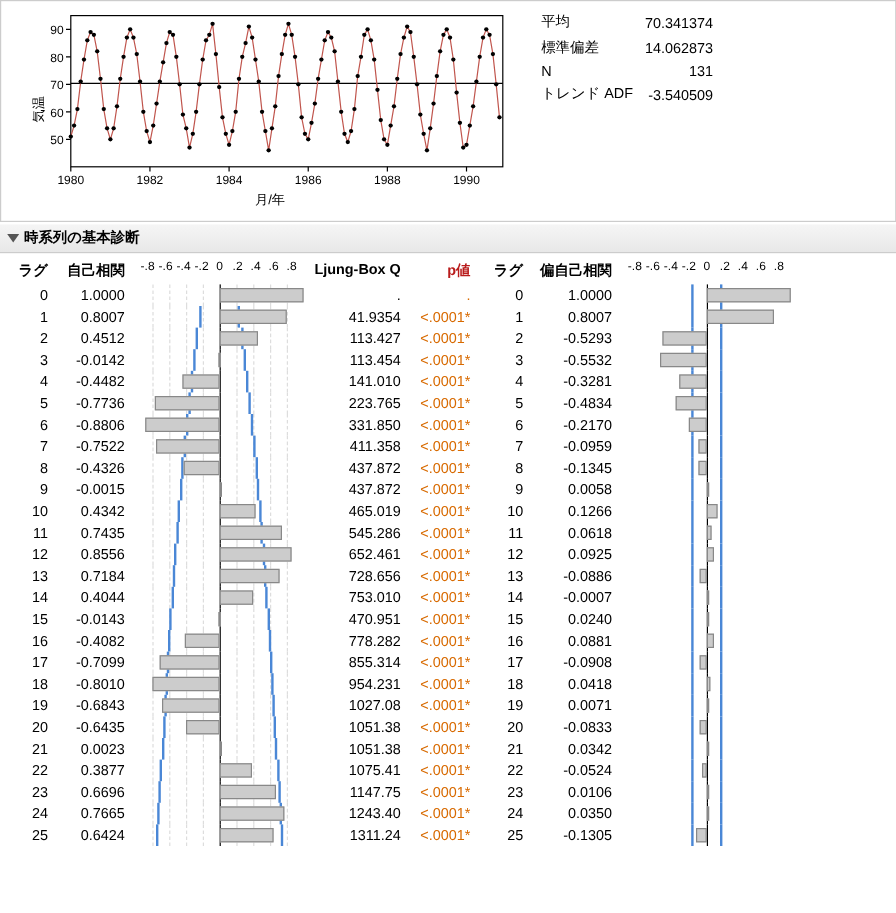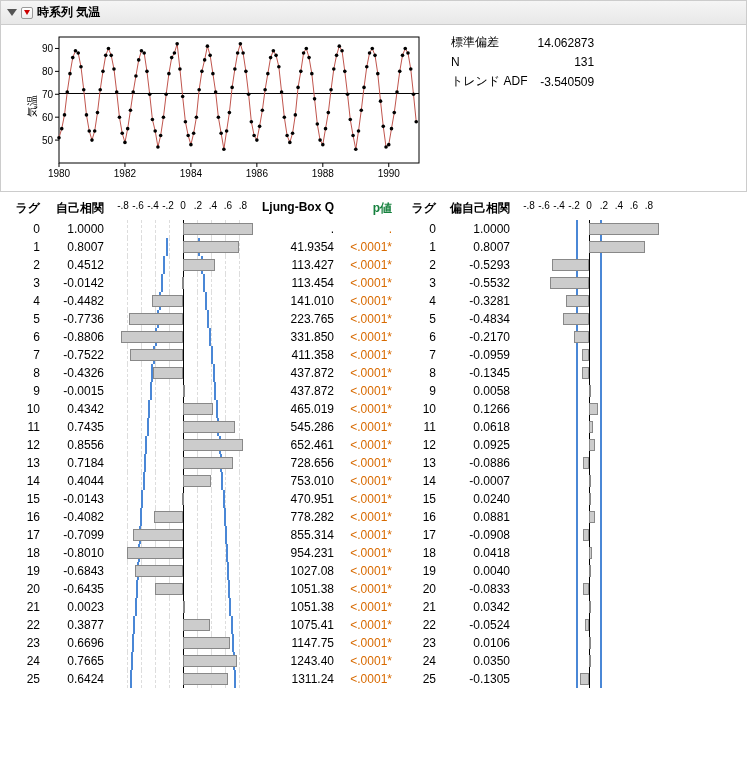--- a/index.html
+++ b/index.html
@@ -79,21 +79,21 @@
     display: flex;
     font-weight: bold;
     border-bottom: 1px solid transparent;
     padding-bottom: 2px;
   }
   .col-lag   { width: 36px; text-align: right; padding-right: 6px; }
   .col-acf   { width: 62px; text-align: right; padding-right: 4px; }
   .col-chart { width: 150px; text-align: center; position: relative; }
   .col-q     { width: 80px; text-align: right; padding-right: 4px; }
   .col-p     { width: 58px; text-align: right; padding-right: 4px; color: #d86a00; }
-  .col-p.header { color: #15803d; }
+  .col-p.header { color: #b91c1c; }
   .col-gap   { width: 10px; }
   .col-lag2  { width: 36px; text-align: right; padding-right: 6px; }
   .col-pacf  { width: 72px; text-align: right; padding-right: 4px; }
   .col-chart2{ width: 150px; text-align: center; position: relative; }
   .rowcell { height: 18px; line-height: 18px; }
 
   .bar-wrap {
     position: relative;
     width: 100%; height: 18px;
   }
@@ -127,25 +127,20 @@
     position: relative;
     height: 14px;
     width: 100%;
     font-weight: normal;
   }
 </style>
 </head>
 <body>
 
 <div class="section">
-  <div class="section-header">
-    <span class="disclosure"></span>
-    <span class="redmenu"></span>
-    <span>時系列 気温</span>
-  </div>
   <div class="section-body">
     <div class="top-row">
       <div class="ts-chart">
         <div class="axis-label-y">気温</div>
         <svg id="ts-svg" width="400" height="150">
             <rect x="34" y="6" width="360" height="126" fill="none" stroke="#000"></rect>
             <line x1="30" y1="109.09090909090908" x2="34" y2="109.09090909090908" stroke="#000"></line>
             <text x="28" y="113.09090909090908" text-anchor="end" font-size="10">50</text>
             <line x1="30" y1="86.18181818181819" x2="34" y2="86.18181818181819" stroke="#000"></line>
             <text x="28" y="90.18181818181819" text-anchor="end" font-size="10">60</text>
@@ -294,42 +289,51 @@
             <circle cx="369.2679307502059" cy="81.6" r="1.8" fill="#000"></circle>
             <circle cx="372.00494641385257" cy="60.981818181818184" r="1.8" fill="#000"></circle>
             <circle cx="374.7419620774992" cy="40.36363636363636" r="1.8" fill="#000"></circle>
             <circle cx="377.5119538334706" cy="24.327272727272735" r="1.8" fill="#000"></circle>
             <circle cx="380.2489694971173" cy="17.45454545454546" r="1.8" fill="#000"></circle>
             <circle cx="382.98598516076385" cy="22.036363636363642" r="1.8" fill="#000"></circle>
             <circle cx="385.7559769167353" cy="38.07272727272727" r="1.8" fill="#000"></circle>
             <circle cx="388.49299258038195" cy="63.27272727272728" r="1.8" fill="#000"></circle>
             <circle cx="391.23000824402857" cy="90.76363636363637" r="1.8" fill="#000"></circle>
           </svg>
+        <div class="axis-label-x">月/年</div>
       </div>
       <table class="stats-table">
         <tbody id="stats-body">
+            <tr>
+              <td>平均</td>
+              <td class="val">70.341374</td>
+            </tr>
             <tr>
               <td>標準偏差</td>
               <td class="val">14.062873</td>
             </tr>
             <tr>
               <td>N</td>
               <td class="val">131</td>
             </tr>
             <tr>
               <td>トレンド ADF</td>
               <td class="val">-3.540509</td>
             </tr>
           </tbody>
       </table>
     </div>
   </div>
 </div>
 
 <div class="section" style="border:none;">
+  <div class="section-header">
+    <span class="disclosure"></span>
+    <span>時系列の基本診断</span>
+  </div>
   <div class="diag-body">
 
     <div class="diag-headers">
       <div class="col-lag">ラグ</div>
       <div class="col-acf">自己相関</div>
       <div class="col-chart">
         <div class="chart-header-ticks" id="acf-ticks">
             <span class="tick-label" style="left: 10%;">-.8</span>
             <span class="tick-label" style="left: 20%;">-.6</span>
             <span class="tick-label" style="left: 30%;">-.4</span>
@@ -1002,21 +1006,21 @@
               <span class="bar-line zero" style="left:75px;"></span>
               <span class="bar-ref" style="left:28.66992033828526px;"></span>
               <span class="bar-ref" style="left:119.33007966171473px;"></span>
               <span class="bar-rect" style="left:27.098999999999997px;width:47.901px;"></span>
             </div>
           </div>
           <div class="col-q rowcell">1027.08</div>
           <div class="col-p rowcell">&lt;.0001*</div>
           <div class="col-gap rowcell"></div>
           <div class="col-lag2 rowcell">19</div>
-          <div class="col-pacf rowcell">0.0040</div>
+          <div class="col-pacf rowcell">0.0071</div>
           <div class="col-chart2 rowcell">
             <div class="bar-wrap">
               <span class="bar-line zero" style="left:75px;"></span>
               <span class="bar-ref" style="left:62.01278034261056px;"></span>
               <span class="bar-ref" style="left:85.98721965738945px;"></span>
               <span class="bar-rect" style="left:75px;width:1px;"></span>
             </div>
           </div>
         </div>
         <div class="diag-row">

